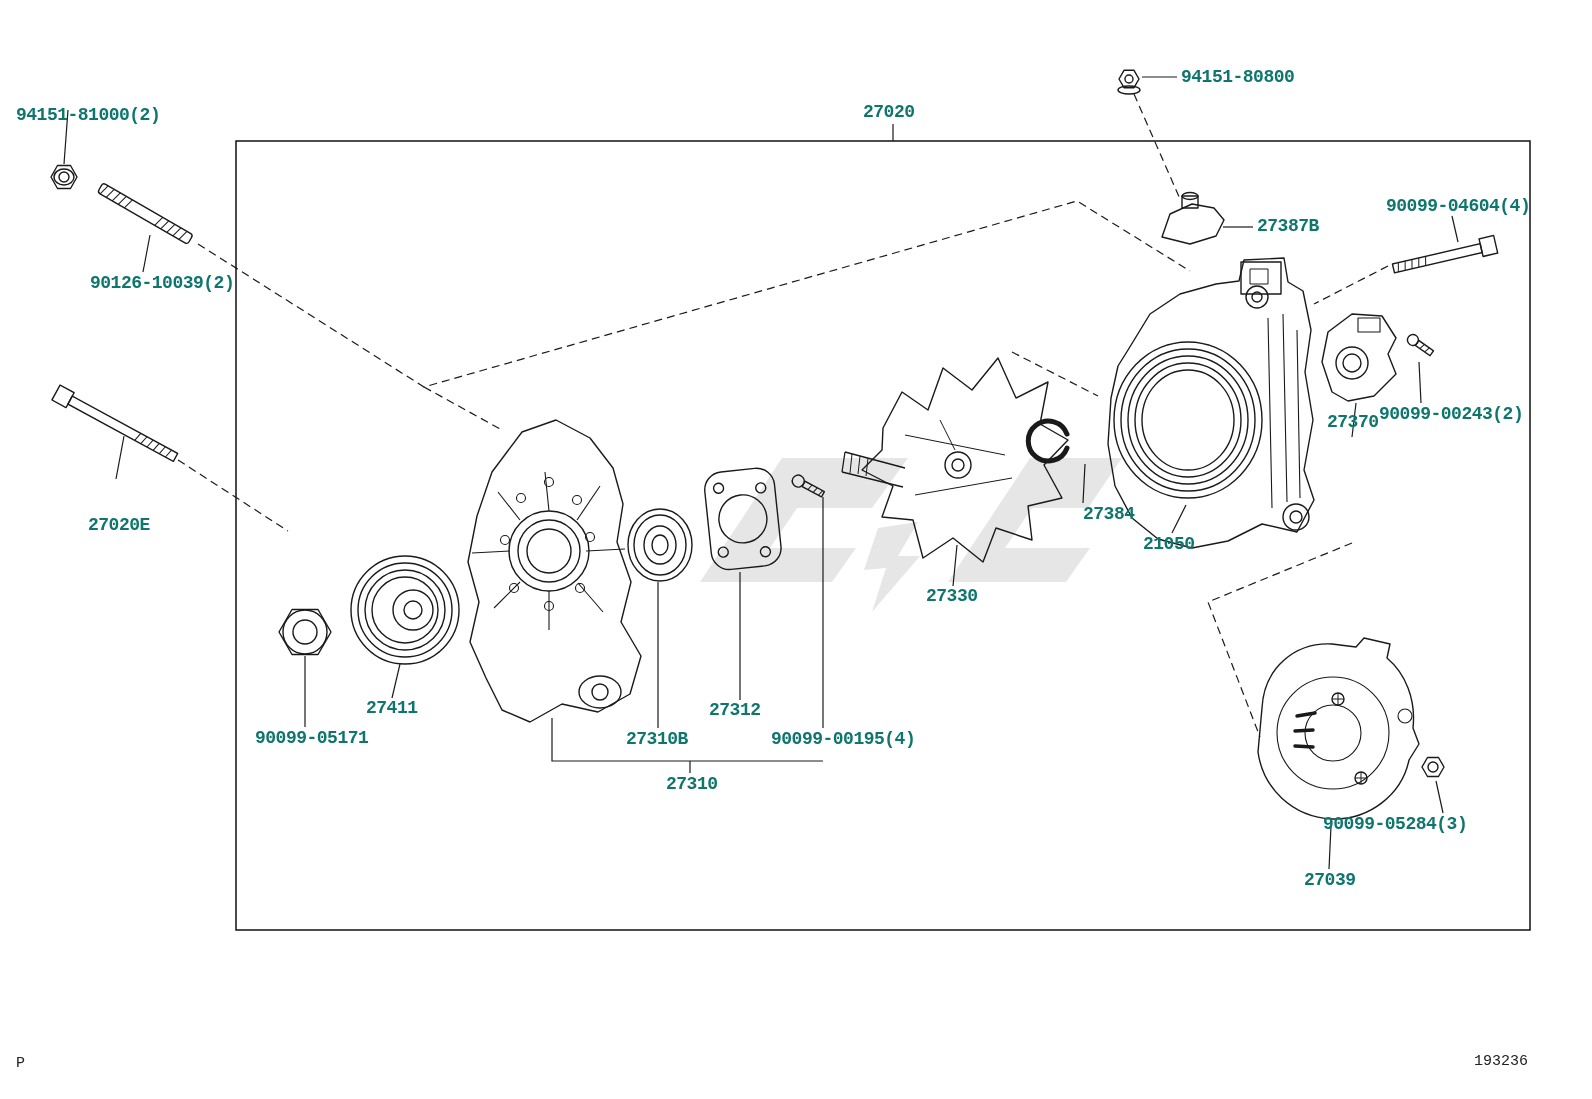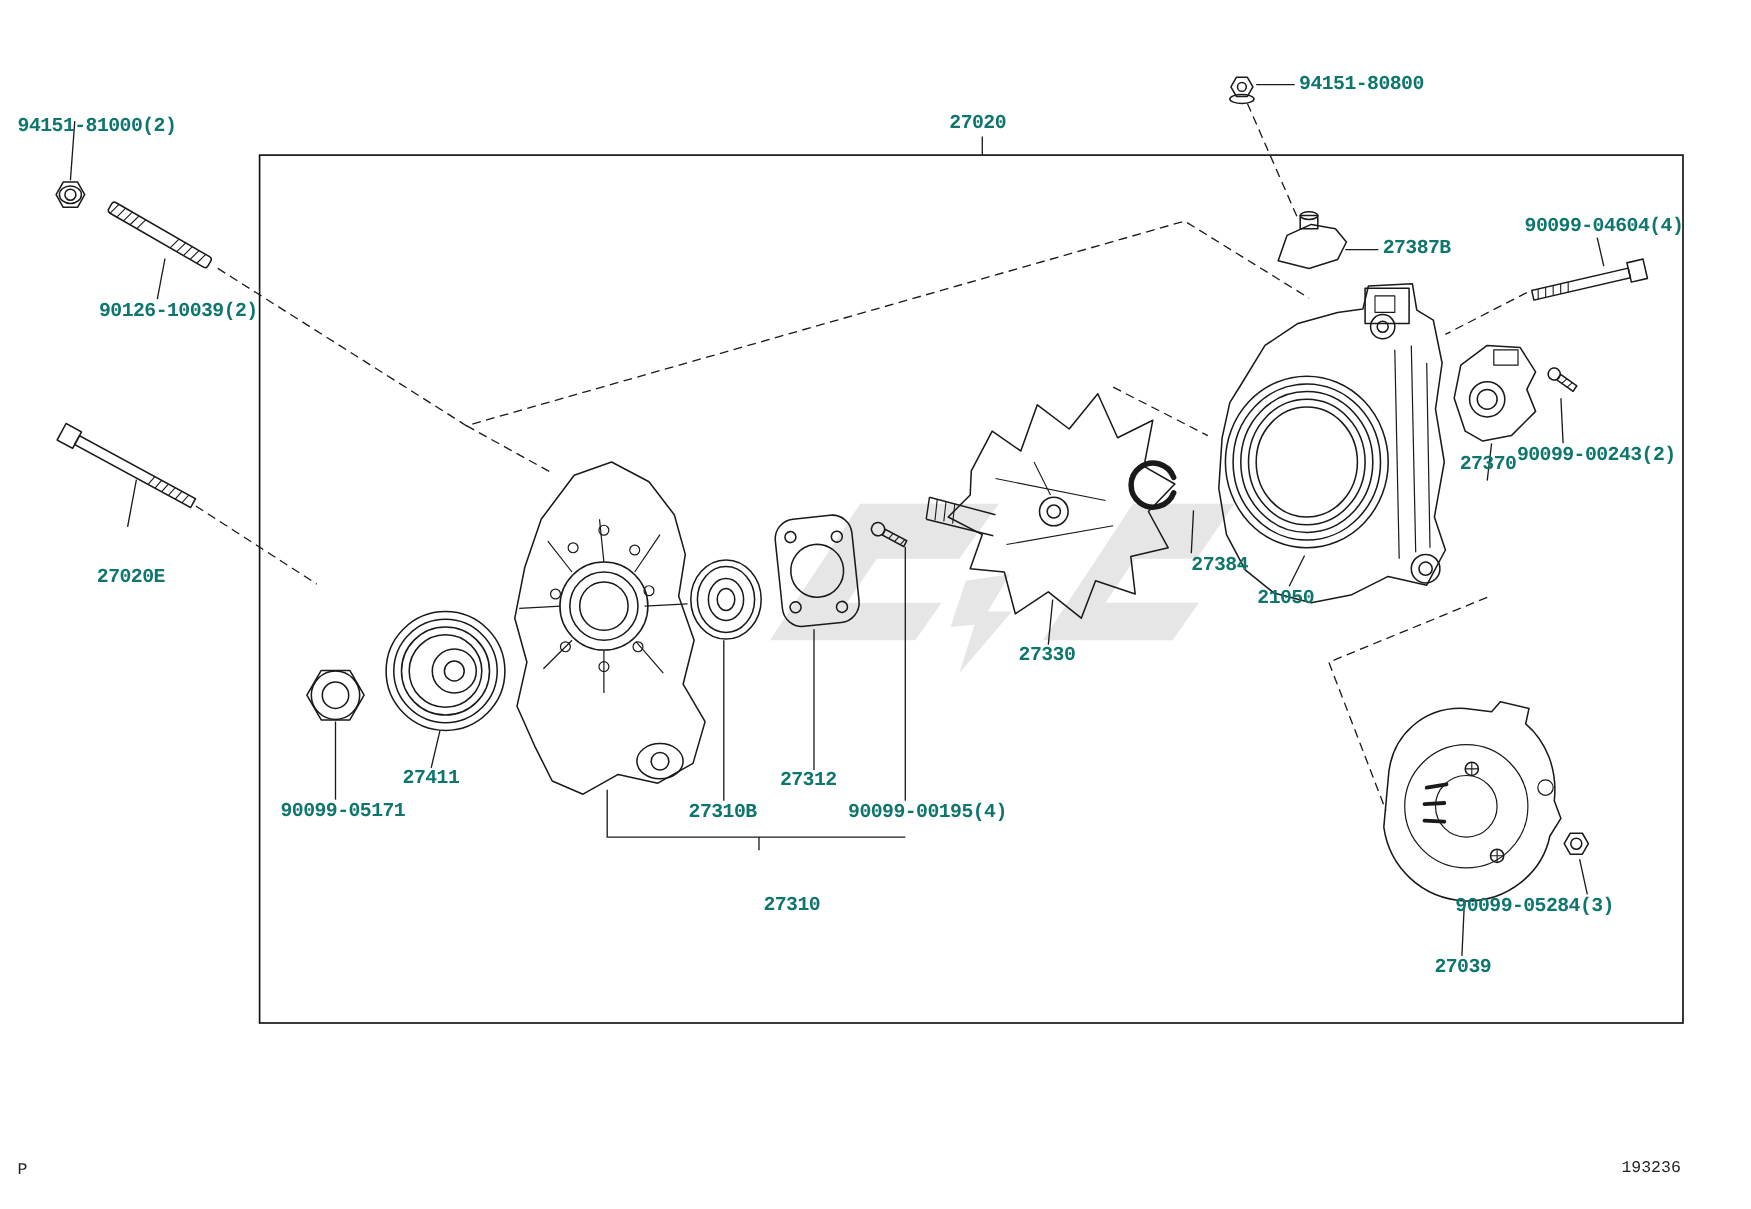--- a/index.html
+++ b/index.html
@@ -230,21 +230,21 @@
       <div class="part-label" style="left: 1379px; top: 405px;">90099-00243(2)</div>
       <div class="part-label" style="left: 1327px; top: 413px;">27370</div>
       <div class="part-label" style="left: 1083px; top: 505px;">27384</div>
       <div class="part-label" style="left: 1143px; top: 535px;">21050</div>
       <div class="part-label" style="left: 926px; top: 587px;">27330</div>
       <div class="part-label" style="left: 366px; top: 699px;">27411</div>
       <div class="part-label" style="left: 255px; top: 729px;">90099-05171</div>
       <div class="part-label" style="left: 709px; top: 701px;">27312</div>
       <div class="part-label" style="left: 626px; top: 730px;">27310B</div>
       <div class="part-label" style="left: 771px; top: 730px;">90099-00195(4)</div>
-      <div class="part-label" style="left: 694px; top: 775px; margin-top: 39px;">27310</div>
+      <div class="part-label" style="left: 666px; top: 775px;">27310</div>
       <div class="part-label" style="left: 1307px; top: 815px; margin-left: 16px;">90099-05284(3)</div>
       <div class="part-label" style="left: 1304px; top: 871px;">27039</div>
     </div>
 
   <div class="corner" style="left:16px; top:1056px;">P</div>
   <div class="corner" style="left:1474px; top:1054px;">193236</div>
 
 </div>
 
 </body></html>

